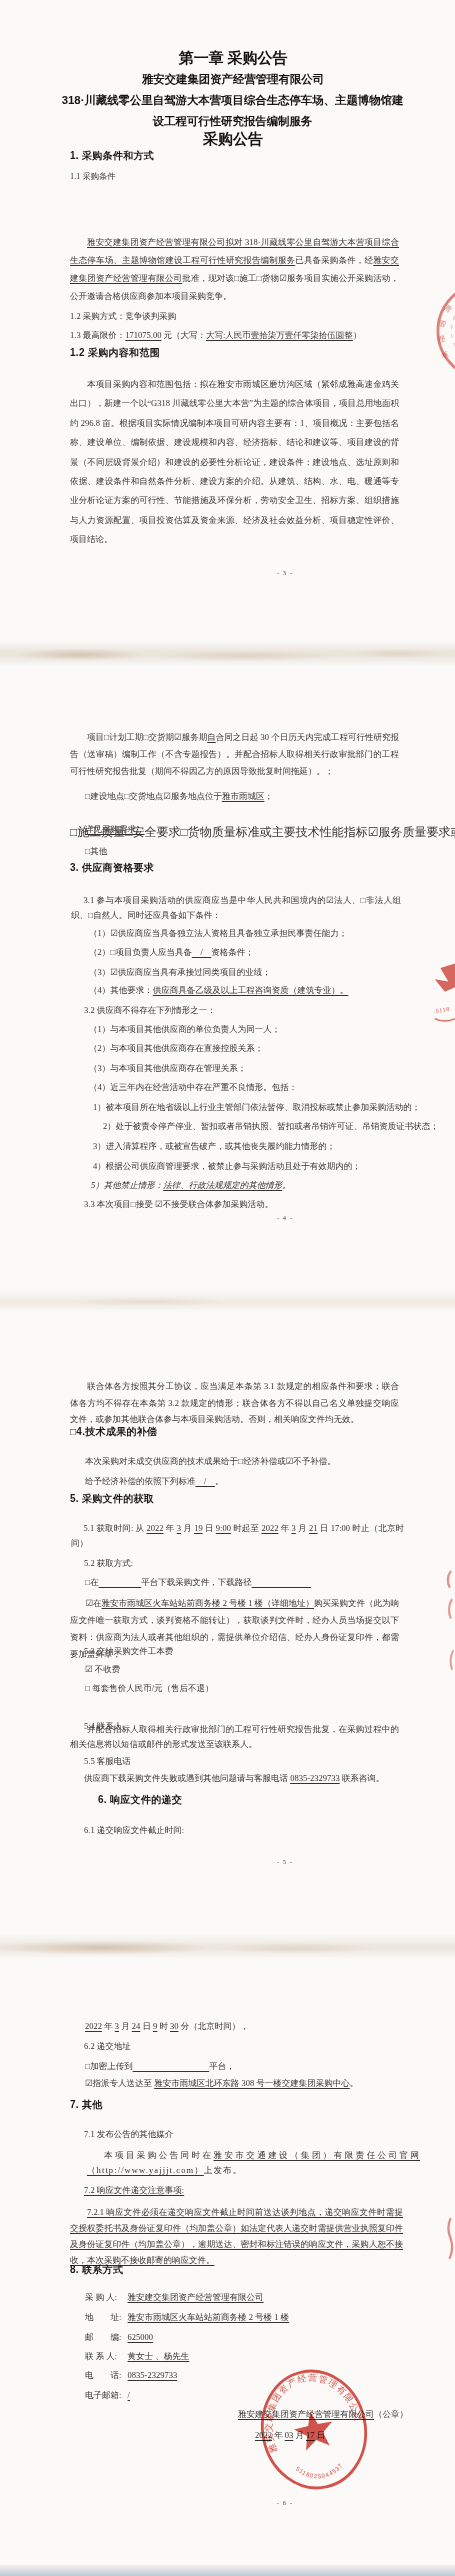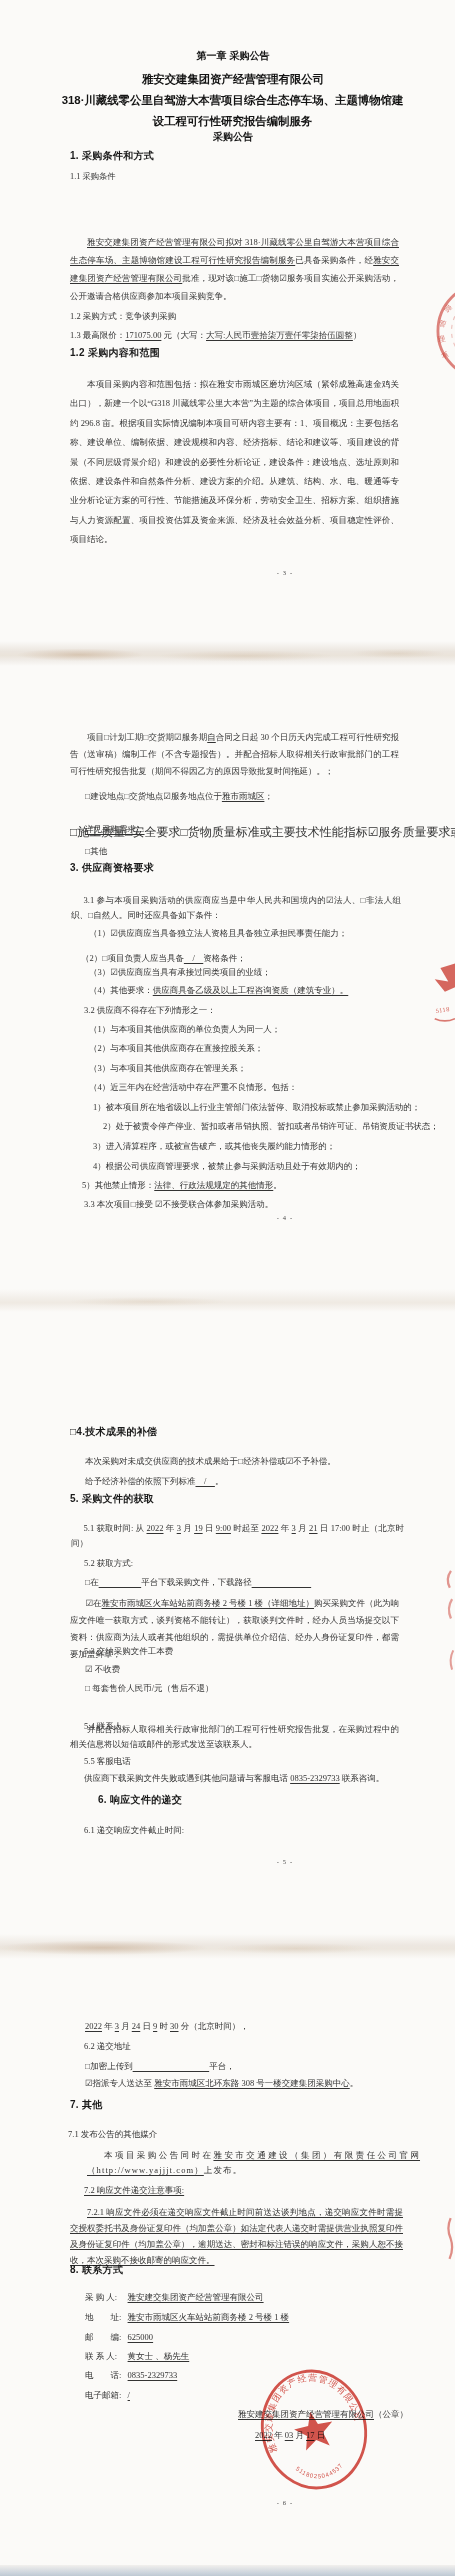--- a/index.html
+++ b/index.html
@@ -1,21 +1,21 @@
 <!DOCTYPE html>
 <html style="font-size:9px"><head>
 <meta charset="utf-8">
 <style>
   html,body{margin:0;padding:0;background:#e9e6e1;}
   #doc{position:relative;width:455px;height:2576px;background:#fbfaf8;overflow:hidden;
        font-family:"Liberation Serif",serif;color:#333;}
   .b{position:absolute;font-size:8.5px;line-height:1.3;white-space:nowrap;color:#333;}
   .w{white-space:normal;text-align:justify;}
   .hd{font-family:"Liberation Sans",sans-serif;font-weight:700;font-size:10px;color:#1a1a1a;letter-spacing:0.3px;}
-  .t1{font-family:Liberation Sans, sans-serif;font-weight:700;font-size:10px;color:#141414;}
+  .t1{font-family:Liberation Serif, serif;font-weight:700;font-size:15px;color:#141414;}
   .t2{font-family:"Liberation Sans",sans-serif;font-weight:700;font-size:11.4px;color:#141414;line-height:21px;}
   .center{text-align:center;white-space:normal;}
   .u{text-decoration:underline;text-underline-offset:1.7px;text-decoration-thickness:0.6px;}
   .ul-all{text-decoration:underline;text-underline-offset:1.7px;}
   .pageno{font-size:6.5px;color:#4a4a4a;letter-spacing:1.1px;}
   .sm{font-size:8.3px;}
   .clabel{display:inline-block;min-width:38px;margin-right:4.6px;}
   .sep{position:absolute;left:0;width:455px;pointer-events:none;}
   #sep1{top:641px;height:25px;
     background:
@@ -72,46 +72,47 @@
   <div class="b w" style="top:729px;left:70px;width:329px;line-height:17px;text-indent:17px;"><span>项目□计划工期□交货期☑服务期</span><span class="u">自</span><span>合同之日起 30 个日历天内完成工程可行性研究报告（送审稿）编制工作（不含专题报告）。并配合招标人取得相关行政审批部门的工程可行性研究报告批复（期间不得因乙方的原因导致批复时间拖延）。；</span></div>
   <div class="b" style="top:791px;left:85px;"><span>□建设地点□交货地点☑服务地点位于</span><span class="u">雅市雨城区</span><span>；</span></div>
   <div class="b" style="top:825px;left:70px;font-size:12px;">□施工质量□安全要求□货物质量标准或主要技术性能指标☑服务质量要求或服务标准如下：</div>
   <div class="b u" style="top:824px;left:85px;">详见采购需求。</div>
   <div class="b" style="top:846px;left:85px;">□其他</div>
 
   <div class="b hd" style="top:861px;left:70px;">3. 供应商资格要求</div>
   <div class="b w" style="top:893px;left:71px;width:330px;line-height:15px;text-indent:12.5px;">3.1 参与本项目采购活动的供应商应当是中华人民共和国境内的☑法人、□非法人组织、□自然人。同时还应具备如下条件：</div>
 
   <div class="b" style="top:928px;left:89px;">（1）☑供应商应当具备独立法人资格且具备独立承担民事责任能力；</div>
-  <div class="b" style="top:947px;left:81px;margin-top:6px;"><span>（2）□项目负责人应当具备</span><span class="u">　/　</span><span>资格条件；</span></div>
+  <div class="b" style="top:947px;left:89px;"><span>（2）□项目负责人应当具备</span><span class="u">　/　</span><span>资格条件；</span></div>
   <div class="b" style="top:967px;left:89px;">（3）☑供应商应当具有承接过同类项目的业绩；</div>
   <div class="b" style="top:985px;left:89px;"><span>（4）其他要求：</span><span class="u">供应商具备乙级及以上工程咨询资质（建筑专业）。</span></div>
 
   <div class="b" style="top:1005px;left:84px;">3.2 供应商不得存在下列情形之一：</div>
   <div class="b" style="top:1024px;left:89px;">（1）与本项目其他供应商的单位负责人为同一人；</div>
   <div class="b" style="top:1043px;left:89px;">（2）与本项目其他供应商存在直接控股关系；</div>
   <div class="b" style="top:1063px;left:89px;">（3）与本项目其他供应商存在管理关系；</div>
   <div class="b" style="top:1082px;left:89px;">（4）近三年内在经营活动中存在严重不良情形。包括：</div>
   <div class="b" style="top:1102px;left:93px;">1）被本项目所在地省级以上行业主管部门依法暂停、取消投标或禁止参加采购活动的；</div>
   <div class="b" style="top:1121px;left:91px;margin-left:12px;">2）处于被责令停产停业、暂扣或者吊销执照、暂扣或者吊销许可证、吊销资质证书状态；</div>
   <div class="b" style="top:1141px;left:93px;">3）进入清算程序，或被宣告破产，或其他丧失履约能力情形的；</div>
   <div class="b" style="top:1161px;left:93px;">4）根据公司供应商管理要求，被禁止参与采购活动且处于有效期内的；</div>
-  <div class="b" style="top:1180px;left:82px;"><span>5）其他禁止情形：</span><span class="u">法律、行政法规规定的其他情形</span><span>。</span></div>
+  <div class="b" style="top:1180px;left:91px;font-style:italic;"><span>5）其他禁止情形：</span><span class="u">法律、行政法规规定的其他情形</span><span>。</span></div>
   <div class="b" style="top:1199px;left:84px;">3.3 本次项目□接受 ☑不接受联合体参加采购活动。</div>
 
   <div class="b pageno center" style="top:1214px;left:265px;width:40px;">- 4 -</div>
 
   <svg class="stamp" style="left:428px;top:963px;" width="27" height="63" viewBox="0 0 48 110">
     <polygon points="48,0 22,8 36,32 12,28 30,50 48,42" fill="#d0443a" opacity="0.8"></polygon>
     <text x="14" y="88" font-size="11" fill="#d0443a" opacity="0.9" letter-spacing="1" transform="rotate(-8 14 88)">5118</text>
     <path d="M 12 98 Q 30 106 48 98" stroke="#d0443a" stroke-width="3" fill="none" opacity="0.7"></path>
   </svg>
 
   <div class="sep" id="sep2"></div>
 
+  <div class="b w" style="top:1378px;left:70px;width:329px;line-height:16.5px;text-indent:17px;">联合体各方按照其分工协议，应当满足本条第 3.1 款规定的相应条件和要求；联合体各方均不得存在本条第 3.2 款规定的情形；联合体各方不得以自己名义单独提交响应文件，或参加其他联合体参与本项目采购活动。否则，相关响应文件均无效。</div>
   <div class="b hd" style="top:1425px;left:70px;">□4.技术成果的补偿</div>
   <div class="b" style="top:1456px;left:85px;">本次采购对未成交供应商的技术成果给于□经济补偿或☑不予补偿。</div>
   <div class="b" style="top:1476px;left:85px;"><span>给予经济补偿的依照下列标准</span><span class="u">　/　</span><span>。</span></div>
 
   <div class="b hd" style="top:1492px;left:70px;">5. 采购文件的获取</div>
   <div class="b w" style="top:1521px;left:71px;width:333px;line-height:15px;text-indent:12.5px;"><span>5.1 获取时间: 从 </span><span class="u">2022</span><span> 年 </span><span class="u">3</span><span> 月 </span><span class="u">19</span><span> 日 </span><span class="u">9:00</span><span> 时起至 </span><span class="u">2022</span><span> 年 </span><span class="u">3</span><span> 月 </span><span class="u">21</span><span> 日 17:00 时止（北京时间）</span></div>
   <div class="b" style="top:1558px;left:84px;">5.2 获取方式:</div>
   <div class="b" style="top:1577px;left:85px;"><span>□在</span><span class="u">　　　　　</span><span>平台下载采购文件，下载路径</span><span class="u">　　　　　　　</span></div>
   <div class="b w" style="top:1595px;left:70px;width:329px;line-height:17px;text-indent:15.4px;"><span>☑在</span><span class="u">雅安市雨城区火车站站前商务楼 2 号楼 1 楼（详细地址）</span><span>购买采购文件（此为响应文件唯一获取方式，谈判资格不能转让），获取谈判文件时，经办人员当场提交以下资料：供应商为法人或者其他组织的，需提供单位介绍信、经办人身份证复印件，都需要加盖鲜章，</span></div>
 
@@ -135,21 +136,21 @@
   </svg>
 
   <div class="sep" id="sep3"></div>
 
   <div class="b" style="top:2021px;left:85px;"><span class="u">2022</span><span> 年 </span><span class="u">3</span><span> 月 </span><span class="u">24</span><span> 日 </span><span class="u">9</span><span> 时 </span><span class="u">30</span><span> 分（北京时间），</span></div>
   <div class="b" style="top:2041px;left:84px;">6.2 递交地址</div>
   <div class="b" style="top:2061px;left:85px;"><span>□加密上传到</span><span class="u">　　　　　　　　　</span><span>平台，</span></div>
   <div class="b" style="top:2078px;left:85px;"><span>☑指派专人送达至 </span><span class="u">雅安市雨城区北环东路 308 号一楼交建集团采购中心</span><span>。</span></div>
 
   <div class="b hd" style="top:2098px;left:70px;">7. 其他</div>
-  <div class="b" style="top:2129px;left:68px;">7.1 发布公告的其他媒介</div>
+  <div class="b" style="top:2129px;left:84px;">7.1 发布公告的其他媒介</div>
   <div class="b w" style="top:2148px;left:70px;width:333px;line-height:15.4px;text-indent:17px;letter-spacing:1.1px;margin-left:17px;"><span>本项目采购公告同时在</span><span class="u">雅安市交通建设（集团）有限责任公司官网（http://www.yajjjt.com）</span><span>上发布。</span></div>
   <div class="b u" style="top:2185px;left:84px;">7.2 响应文件递交注意事项:</div>
   <div class="b w ul-all" style="top:2204px;left:70px;width:333px;line-height:16px;text-indent:17px;">7.2.1 响应文件必须在递交响应文件截止时间前送达谈判地点，递交响应文件时需提交授权委托书及身份证复印件（均加盖公章）如法定代表人递交时需提供营业执照复印件及身份证复印件（均加盖公章），逾期送达、密封和标注错误的响应文件，采购人恕不接收，本次采购不接收邮寄的响应文件。</div>
 
   <div class="b hd" style="top:2263px;left:70px;">8. 联系方式</div>
 
   <div class="b" style="top:2292px;left:85px;">
     <span class="clabel">采 购 人:</span><span class="u">雅安建交集团资产经营管理有限公司</span>
   </div>
   <div class="b" style="top:2312px;left:85px;">

